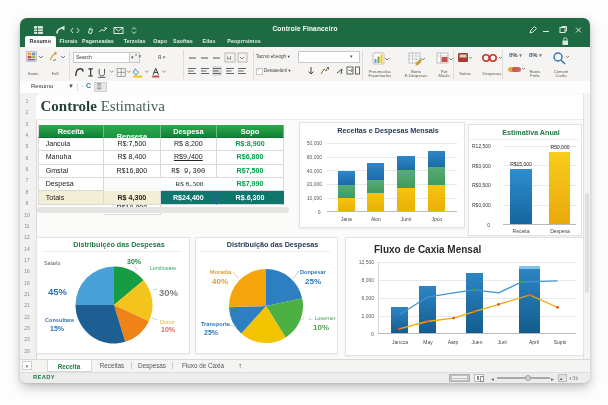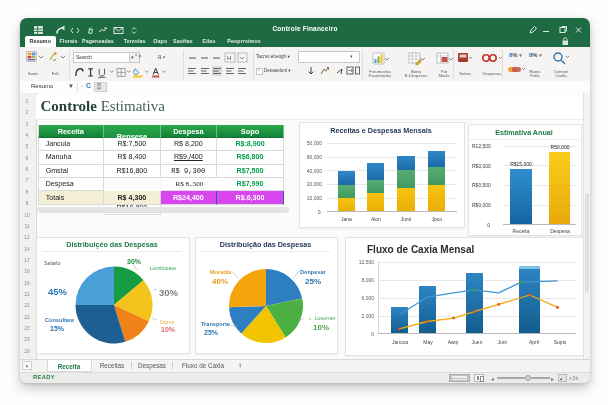--- a/index.html
+++ b/index.html
@@ -18,28 +18,28 @@
   .rsep{position:absolute;top:3px;height:29px;width:1px;background:#dddcda;}
   .rlabel{position:absolute;color:#5a5a5a;font-size:4.2px;text-align:center;line-height:4.6px;}
   .ibox{position:absolute;border:1px solid #c9c8c6;background:#fff;}
   
   .fbar{position:absolute;left:0;top:63px;width:570px;height:12px;background:#fdfdfd;border-bottom:1px solid #d5d5d5;}
   
   .sheet{position:absolute;left:0;top:75px;width:570px;height:266px;background:#fbfbfa;}
   .gutter{position:absolute;left:0;top:0;width:16px;height:266px;background:#f1f1f0;border-right:1px solid #d9d9d9;}
   .rown{position:absolute;left:0;width:14px;text-align:center;color:#8a8a8a;font-size:5px;}
   .card{position:absolute;background:#fff;border:1px solid #e3e3e2;box-shadow:0 1px 2px rgba(0,0,0,.06);}
-  .ctitle{position:absolute;font-weight:bold;font-size:7.5px;white-space:nowrap;}
+  .ctitle{position:absolute;font-weight:bold;font-size:7.5px;white-space:nowrap;margin-left:7px;}
   .glab{position:absolute;color:#595959;font-size:5px;white-space:nowrap;}
   .grid{position:absolute;height:1px;background:#e8e8e8;}
   .tc{position:absolute;box-sizing:border-box;font-size:7.1px;border-right:1px solid #d9d9d9;border-bottom:1px solid #d9d9d9;display:flex;align-items:center;justify-content:center;background:#fff;color:#222;}
   .tc.h{background:linear-gradient(#2ca94b,#128238);color:#fff;font-weight:bold;font-size:7.4px;border-right:1px solid #6abf85;border-bottom:1px solid #0e7030;}
   .tc.g{color:#00a14b;font-weight:600;}
   .tc.cream{background:#f3eed6;}
-  .tc.navy{background:#d946ef;color:#fff;font-weight:bold;border-right:1px solid #2d619b;}
+  .tc.navy{background:#0f766e;color:#fff;font-weight:bold;border-right:1px solid #2d619b;}
   .tc.name{justify-content:flex-start;padding-left:7px;}
   
   .tabbar{position:absolute;left:0;top:341px;width:570px;height:13px;background:#f4f4f3;border-top:1px solid #d8d8d8;}
   .statusbar{position:absolute;left:0;top:354px;width:570px;height:10.5px;background:#ececeb;border-top:1px solid #dcdcdc;}
   .stab{position:absolute;top:341px;height:13px;line-height:13px;font-size:6.3px;color:#555;text-align:center;}
 </style>
 </head>
 <body>
 <div class="win">
 

